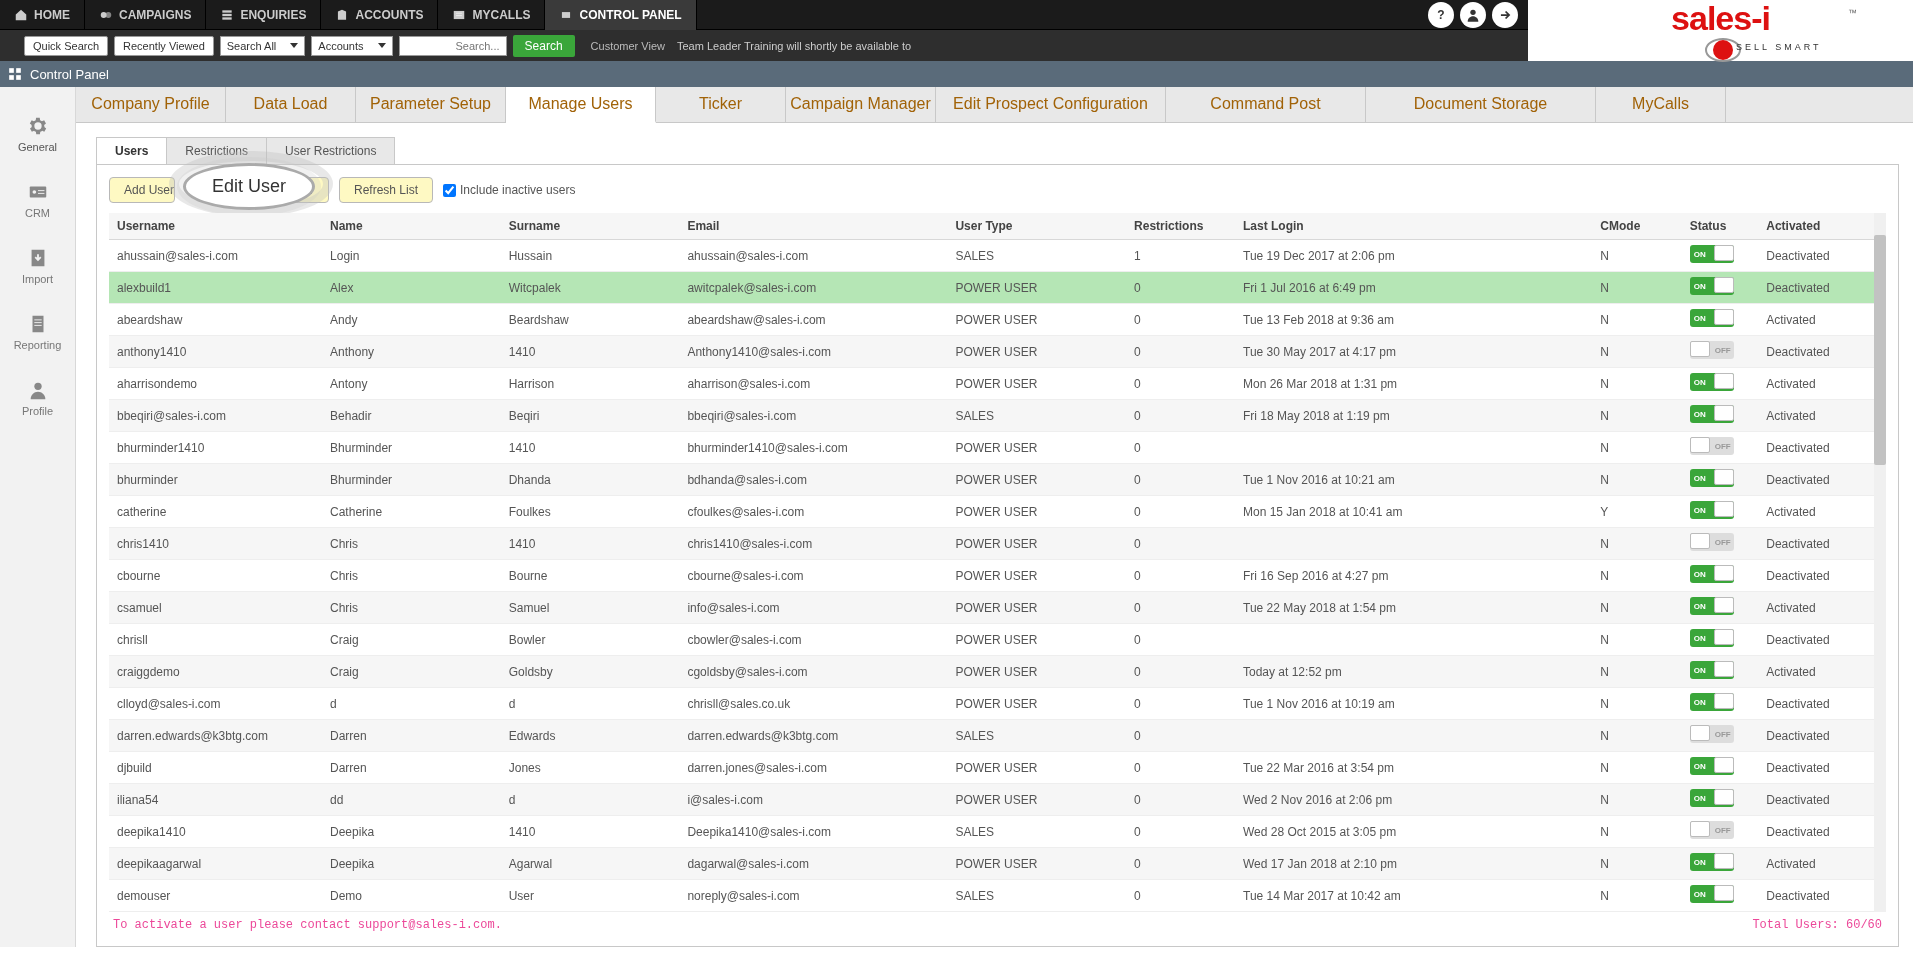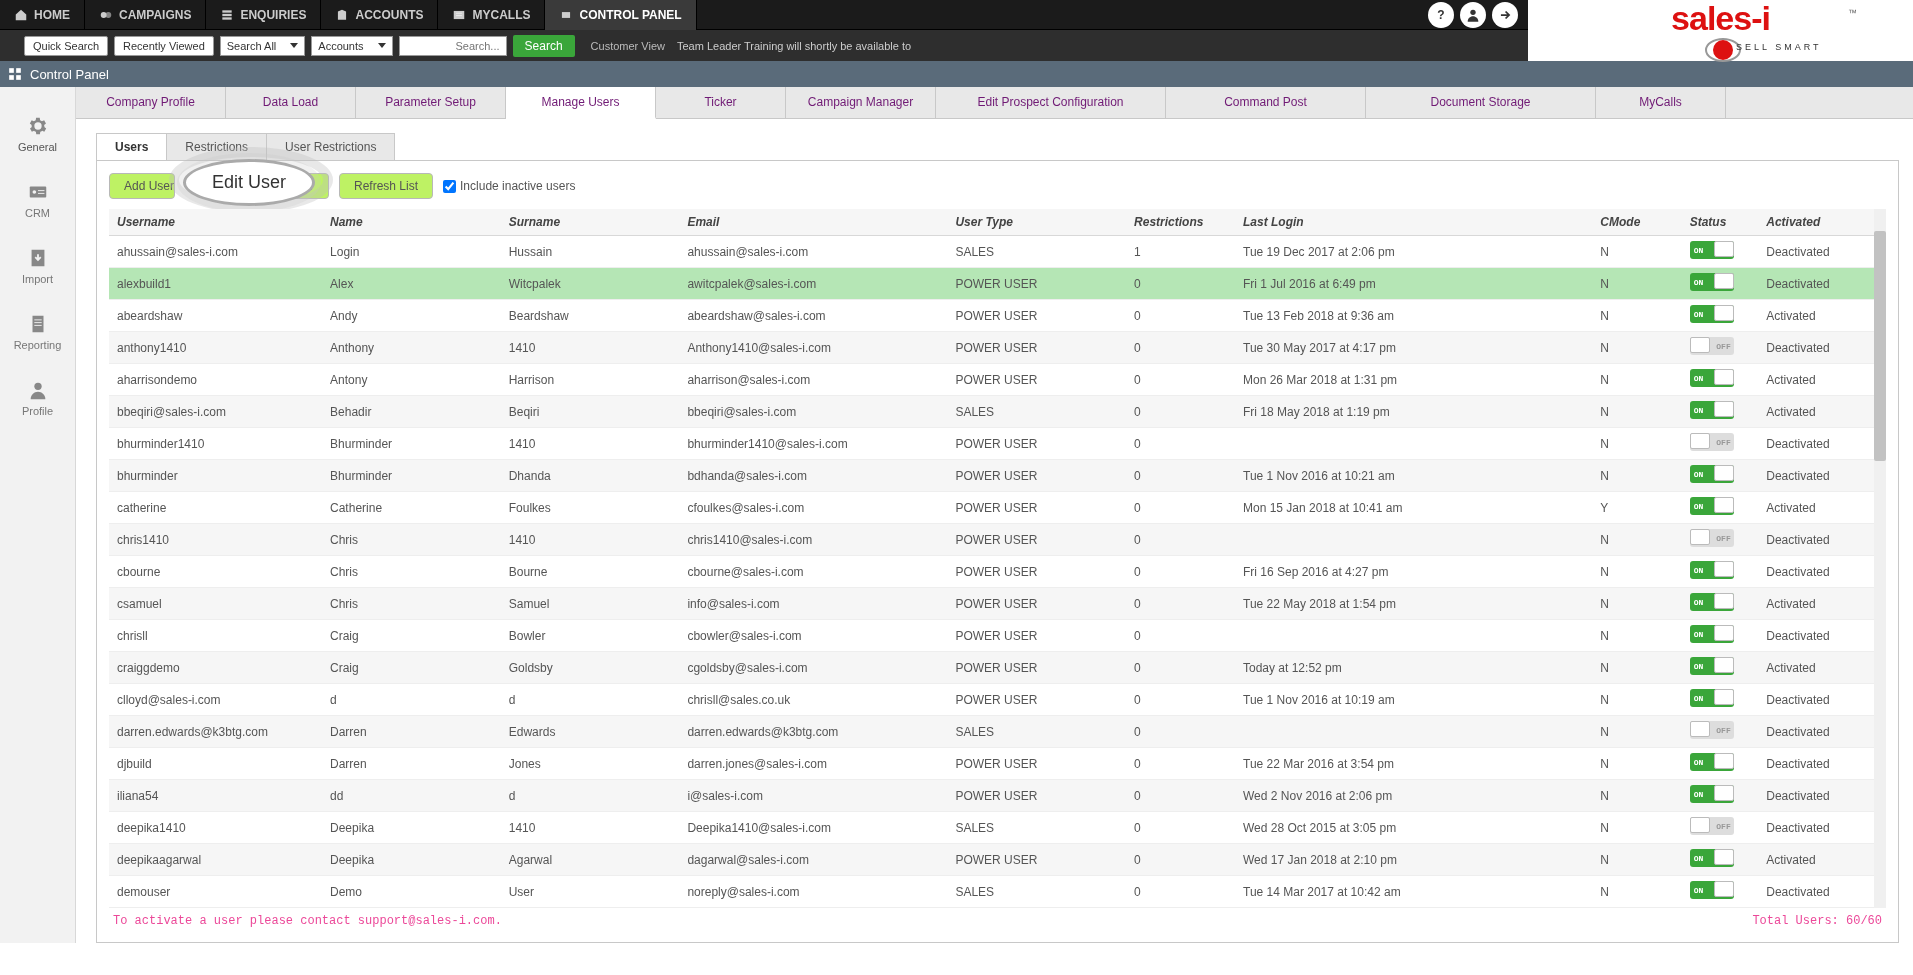--- a/index.html
+++ b/index.html
@@ -26,43 +26,43 @@
 .cv-link { color: #bbb; font-size: 11px; margin-left: 10px; cursor: pointer; }
 .ticker-text { color: #ccc; font-size: 11px; margin-left: 6px; }
 .breadcrumb { height: 26px; background: #5a6b7a; color: #fff; display: flex; align-items: center; padding: 0 8px; font-size: 13px; }
 .breadcrumb .grid-ico { margin-right: 8px; }
 .main-wrap { display: flex; }
 .left-sidebar { width: 76px; background: #f2f2f2; border-right: 1px solid #d8d8d8; padding-top: 14px; }
 .side-item { display: flex; flex-direction: column; align-items: center; gap: 4px; padding: 14px 0; color: #777; font-size: 11px; cursor: pointer; }
 .side-item.active { color: #555; }
 .content { flex: 1; padding: 0; }
 .htabs { display: flex; background: #e8e8e8; border-bottom: 1px solid #c8c8c8; }
-.htab { padding: 8px 0; text-align: center; font-size: 12px; color: #701a75; border-right: 1px solid #c8c8c8; cursor: pointer; }
+.htab { padding: 8px 0; text-align: center; font-size: 16px; color: #a16207; border-right: 1px solid #c8c8c8; cursor: pointer; }
 .htab.active { background: #fff; font-weight: normal; border-bottom: 2px solid #fff; margin-bottom: -1px; }
 .sub-area { padding: 14px 14px 0 20px; }
 .subtabs { display: flex; }
 .subtab { padding: 6px 18px; background: #e8e8e8; border: 1px solid #c8c8c8; border-bottom: none; font-size: 12px; color: #555; cursor: pointer; margin-right: -1px; }
 .subtab.active { background: #fff; color: #333; font-weight: bold; }
 .panel { border: 1px solid #c8c8c8; padding: 12px; background: #fff; }
 .toolbar { display: flex; align-items: center; gap: 10px; margin-bottom: 10px; position: relative; }
-.tool-btn { background: #bef264; border: 1px solid #b8b8b8; padding: 5px 14px; font-size: 12px; cursor: pointer; border-radius: 4px; color: #555; }
+.tool-btn { background: #fef9c3; border: 1px solid #b8b8b8; padding: 5px 14px; font-size: 12px; cursor: pointer; border-radius: 4px; color: #555; }
 .cb-wrap { display: flex; align-items: center; gap: 4px; font-size: 12px; color: #555; }
 .callout { position: absolute; left: 74px; top: -14px; background: #fff; border: 3px solid #aaa; border-radius: 50%/50%; padding: 10px 26px; font-size: 18px; color: #333; box-shadow: 0 0 0 6px rgba(200,200,200,0.25); }
 .callout-halo { position: absolute; left: 60px; top: -26px; width: 164px; height: 66px; border: 10px solid rgba(190,190,190,0.35); border-radius: 50%; pointer-events: none; }
 .grid { width: 100%; border-collapse: collapse; }
-.grid th { background: #f6f6f6; text-align: left; padding: 6px 8px; font-size: 12px; color: #444; border-bottom: 1px solid #d8d8d8; font-weight: bold; font-style: italic; }
+.grid th { background: #f6f6f6; text-align: left; padding: 6px 8px; font-size: 12px; color: #444; border-bottom: 1px solid #d8d8d8; font-weight: bold; }
 .grid td { padding: 5px 8px; font-size: 12px; color: #555; border-bottom: 1px solid #eee; }
 .grid tr.even td { background: #f6f6f6; }
 .grid tr.sel td { background: #b5e6b5; }
 .toggle { width: 44px; height: 18px; border-radius: 3px; background: #ddd; display: inline-flex; align-items: center; position: relative; font-size: 8px; color: #888; cursor: pointer; }
 .toggle.on { background: #3aa63a; }
 .toggle .knob { width: 20px; height: 16px; background: #fff; border: 1px solid #bbb; position: absolute; top: 0; border-radius: 2px; }
 .toggle.on .knob { right: 0; }
 .toggle.off .knob { left: 0; }
-.toggle .lbl { position: absolute; font-weight: bold; font-family: Liberation Mono, monospace; }
+.toggle .lbl { position: absolute; font-weight: bold; }
 .toggle.on .lbl { left: 4px; color: #fff; }
 .toggle.off .lbl { right: 3px; color: #999; }
 .grid-wrap { position: relative; }
 .scroll-track { position: absolute; right: 0; top: 0; bottom: 0; width: 12px; background: #f0f0f0; }
 .scroll-thumb { position: absolute; right: 0; top: 22px; width: 12px; height: 230px; background: #c2c2c2; border-radius: 2px; }
 .footer-row { display: flex; justify-content: space-between; padding: 6px 4px 2px; font-size: 12px; color: #ec4899; font-family: Liberation Mono, monospace; }
 .col-username{width:140px}.col-name{width:140px}.col-surname{width:140px}.col-email{width:210px}.col-type{width:140px}.col-restr{width:70px}.col-login{width:280px}.col-cmode{width:70px}.col-status{width:56px}.col-act{width:100px}
 </style>
 </head>
 <body>

